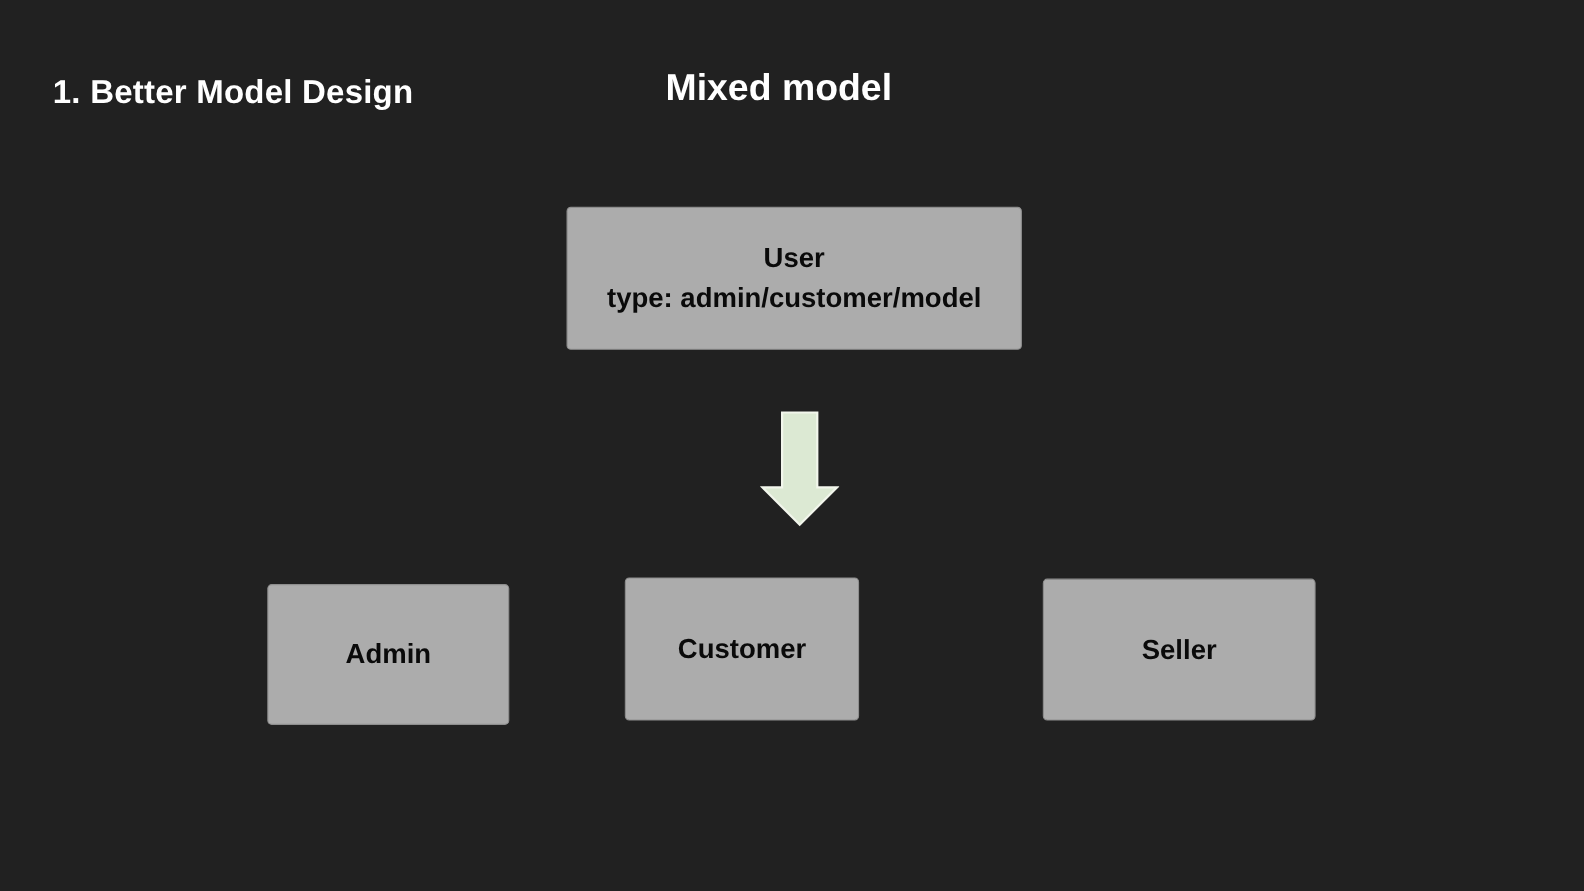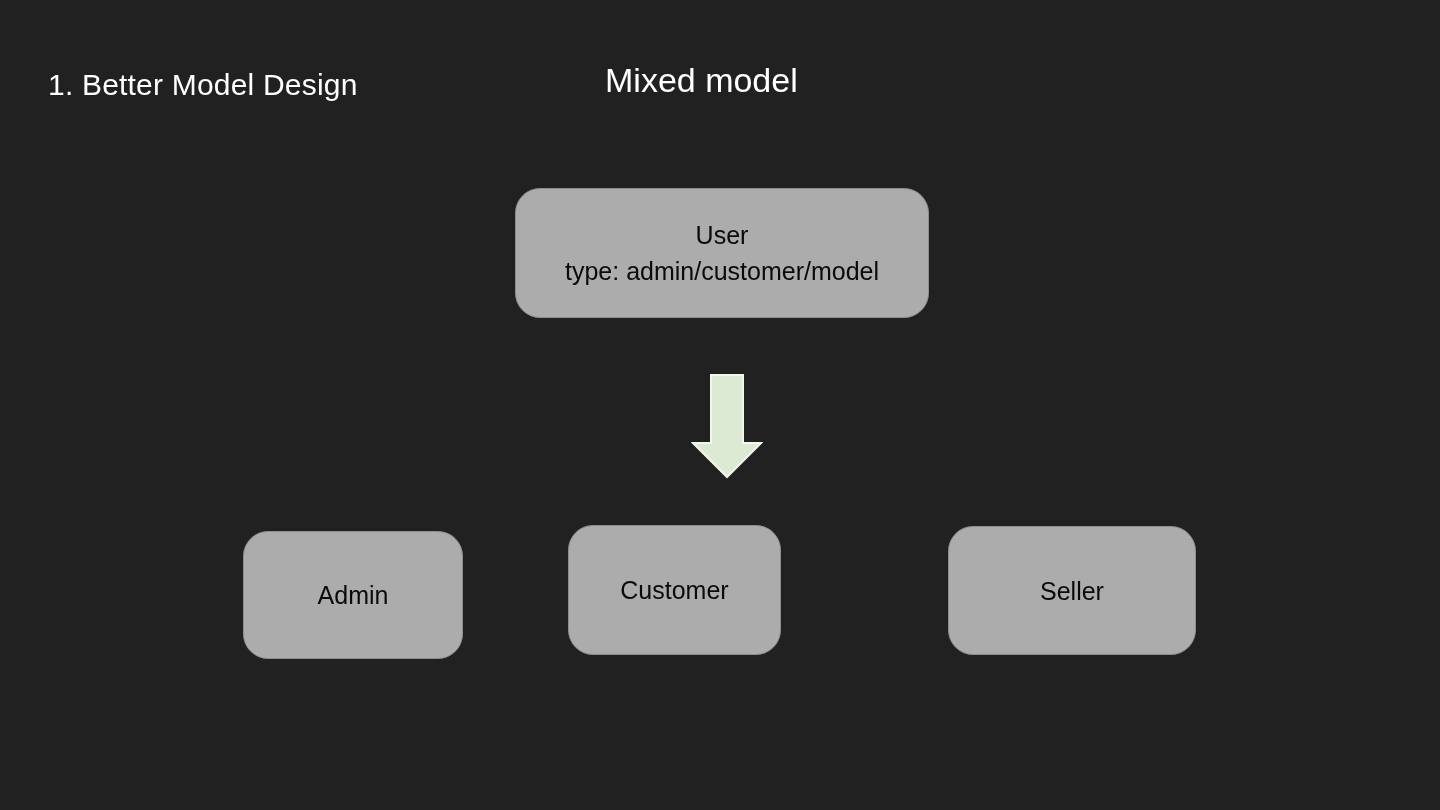--- a/index.html
+++ b/index.html
@@ -7,20 +7,21 @@
     padding: 0;
     background: #212121;
   }
   .slide {
     position: relative;
     width: 1440px;
     height: 810px;
     background: #212121;
     font-family: "Liberation Sans", sans-serif;
     overflow: hidden;
+    font-weight: bold;
   }
   .slide-title {
     position: absolute;
     left: 48px;
     top: 68px;
     color: #ffffff;
     font-size: 30px;
     letter-spacing: 0.2px;
     white-space: nowrap;
   }
@@ -29,21 +30,21 @@
     left: 605px;
     top: 61px;
     color: #ffffff;
     font-size: 34px;
     white-space: nowrap;
   }
   .box {
     position: absolute;
     background: #acacac;
     border: 1px solid #8e8e8e;
-    border-radius: 25px;
+    border-radius: 4px;
     display: flex;
     flex-direction: column;
     align-items: center;
     justify-content: center;
     text-align: center;
     color: #0a0a0a;
     font-size: 25px;
     line-height: 36px;
     box-sizing: border-box;
   }

